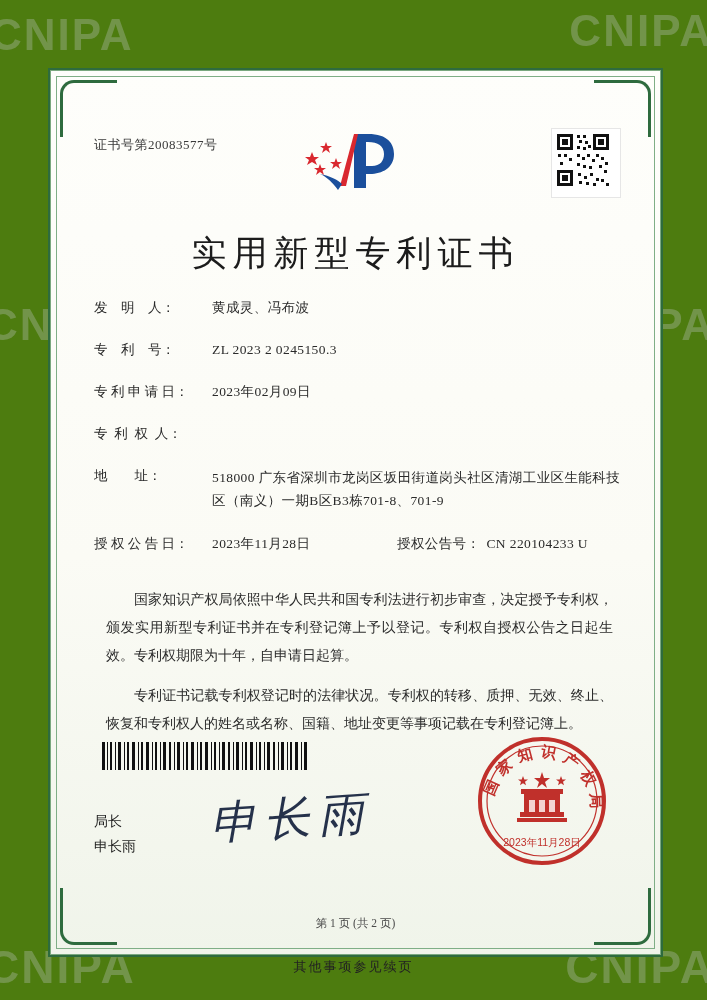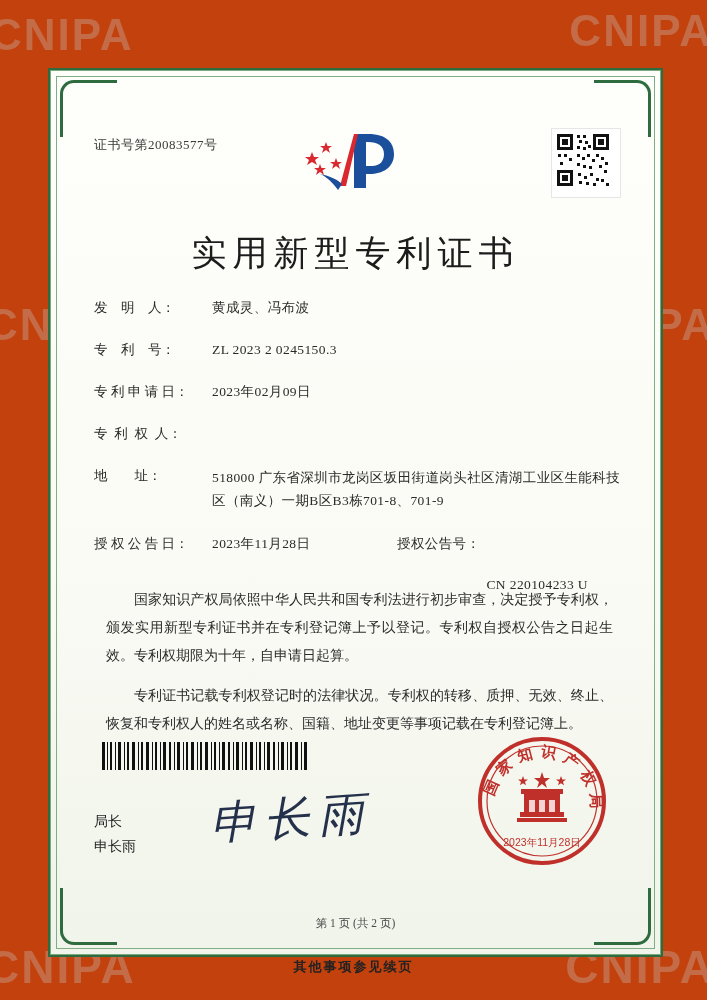--- a/index.html
+++ b/index.html
@@ -12,21 +12,21 @@
     height: 1000px;
     position: relative;
     font-family: "Liberation Serif", serif;
     overflow: hidden;
   }
 
   
   .page {
     position: absolute;
     inset: 0;
-    background: #c2410c;
+    background: #4d7c0f;
     overflow: hidden;
   }
   .wm {
     position: absolute;
     font-family: "Liberation Sans", sans-serif;
     font-weight: 700;
     color: #c9ccd2;
     opacity: 0.30;
     letter-spacing: 2px;
     white-space: nowrap;
@@ -132,21 +132,21 @@
   }
   .fvalue {
     flex: 1;
     letter-spacing: 0.4px;
   }
   .frow.addr .fvalue { line-height: 1.75; }
   .frow.pub { }
   .frow.pub .fvalue { display: flex; }
   .pub-date { width: 185px; flex: 0 0 185px; }
   .pub-no-label { flex: 0 0 auto; margin-right: 6px;}
-  .pub-no { flex: 1; margin-top: 41px; }
+  .pub-no { flex: 1; }
 
   
   .paras {
     position: absolute;
     left: 56px;
     right: 48px;
     top: 516px;
     font-size: 14px;
     color: #2b2b2b;
     line-height: 2.0;
@@ -213,21 +213,20 @@
     color: #4a4a4a;
   }
   .below-note {
     position: absolute;
     left: 0; right: 0;
     top: 958px;
     text-align: center;
     font-size: 13px;
     color: #222;
     letter-spacing: 2px;
-    font-weight: bold;
   }
 </style>
 </head>
 <body>
 
 <div class="page">
 
   <div class="wm" style="left:-10px;  top:10px;   font-size:44px;">CNIPA</div>
   <div class="wm" style="right:-6px;  top:6px;    font-size:44px;">CNIPA</div>
   <div class="wm" style="left:-14px;  top:300px;  font-size:44px;">CNIPA</div>

